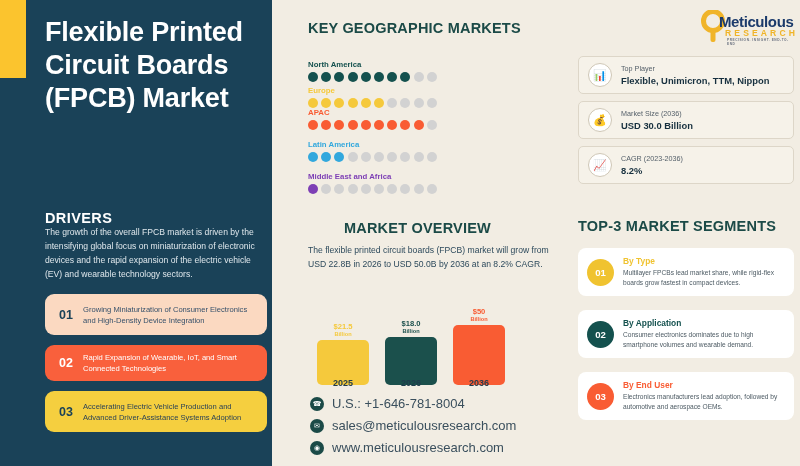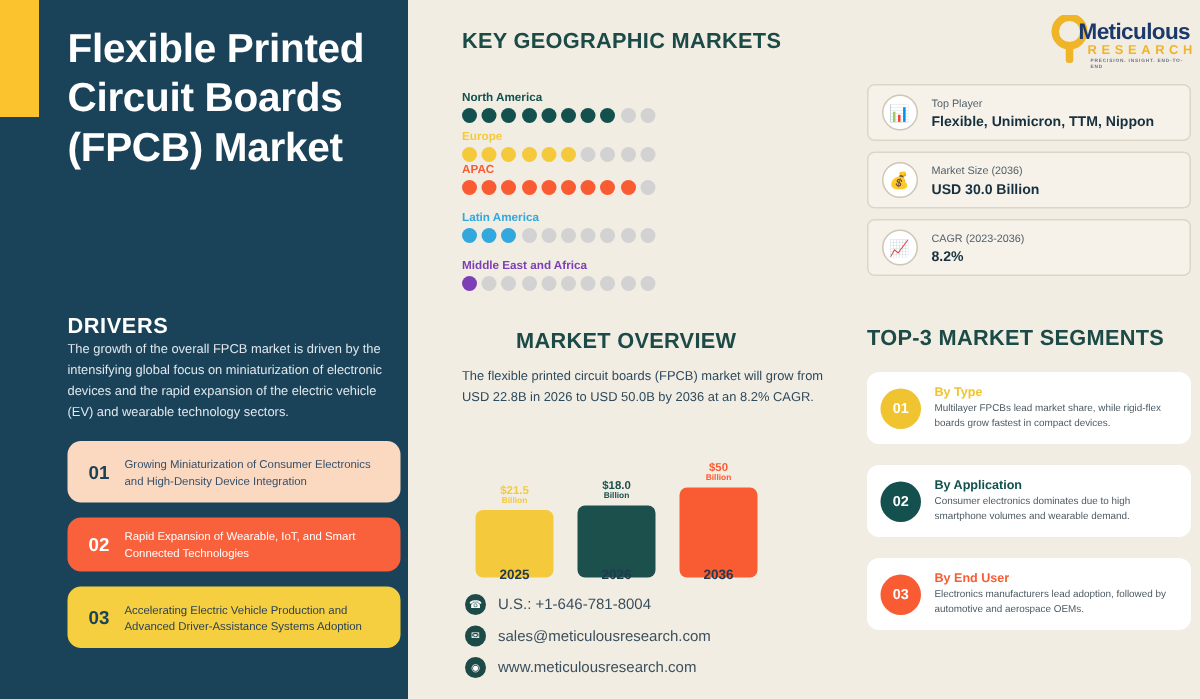--- a/index.html
+++ b/index.html
@@ -84,21 +84,21 @@
     text-align: center; width: 54px; top: 88px;
   }
 
   .contact { position: absolute; left: 310px; top: 396px; }
   .contact-row { display: flex; align-items: center; margin-bottom: 7px; }
   .c-icon {
     width: 14px; height: 14px; border-radius: 50%; background: #1b4a47;
     color: #fff; font-size: 7px; display: flex; align-items: center; justify-content: center;
     margin-right: 8px;
   }
-  .c-txt { font-size: 10px; color: #3a4f5d; text-align: center; }
+  .c-txt { font-size: 13px; color: #3a4f5d; text-align: center; }
 
   
   .logo { position: absolute; left: 697px; top: 10px; width: 98px; height: 36px; }
   .logo-main {
     position: absolute; left: 22px; top: 3px;
     font-size: 15px; font-weight: bold; color: #1b3a6b; letter-spacing: -.4px;
   }
   .logo-sub {
     position: absolute; left: 28px; top: 18px;
     font-size: 8.6px; font-weight: bold; color: #f0b429; letter-spacing: 3.1px;

